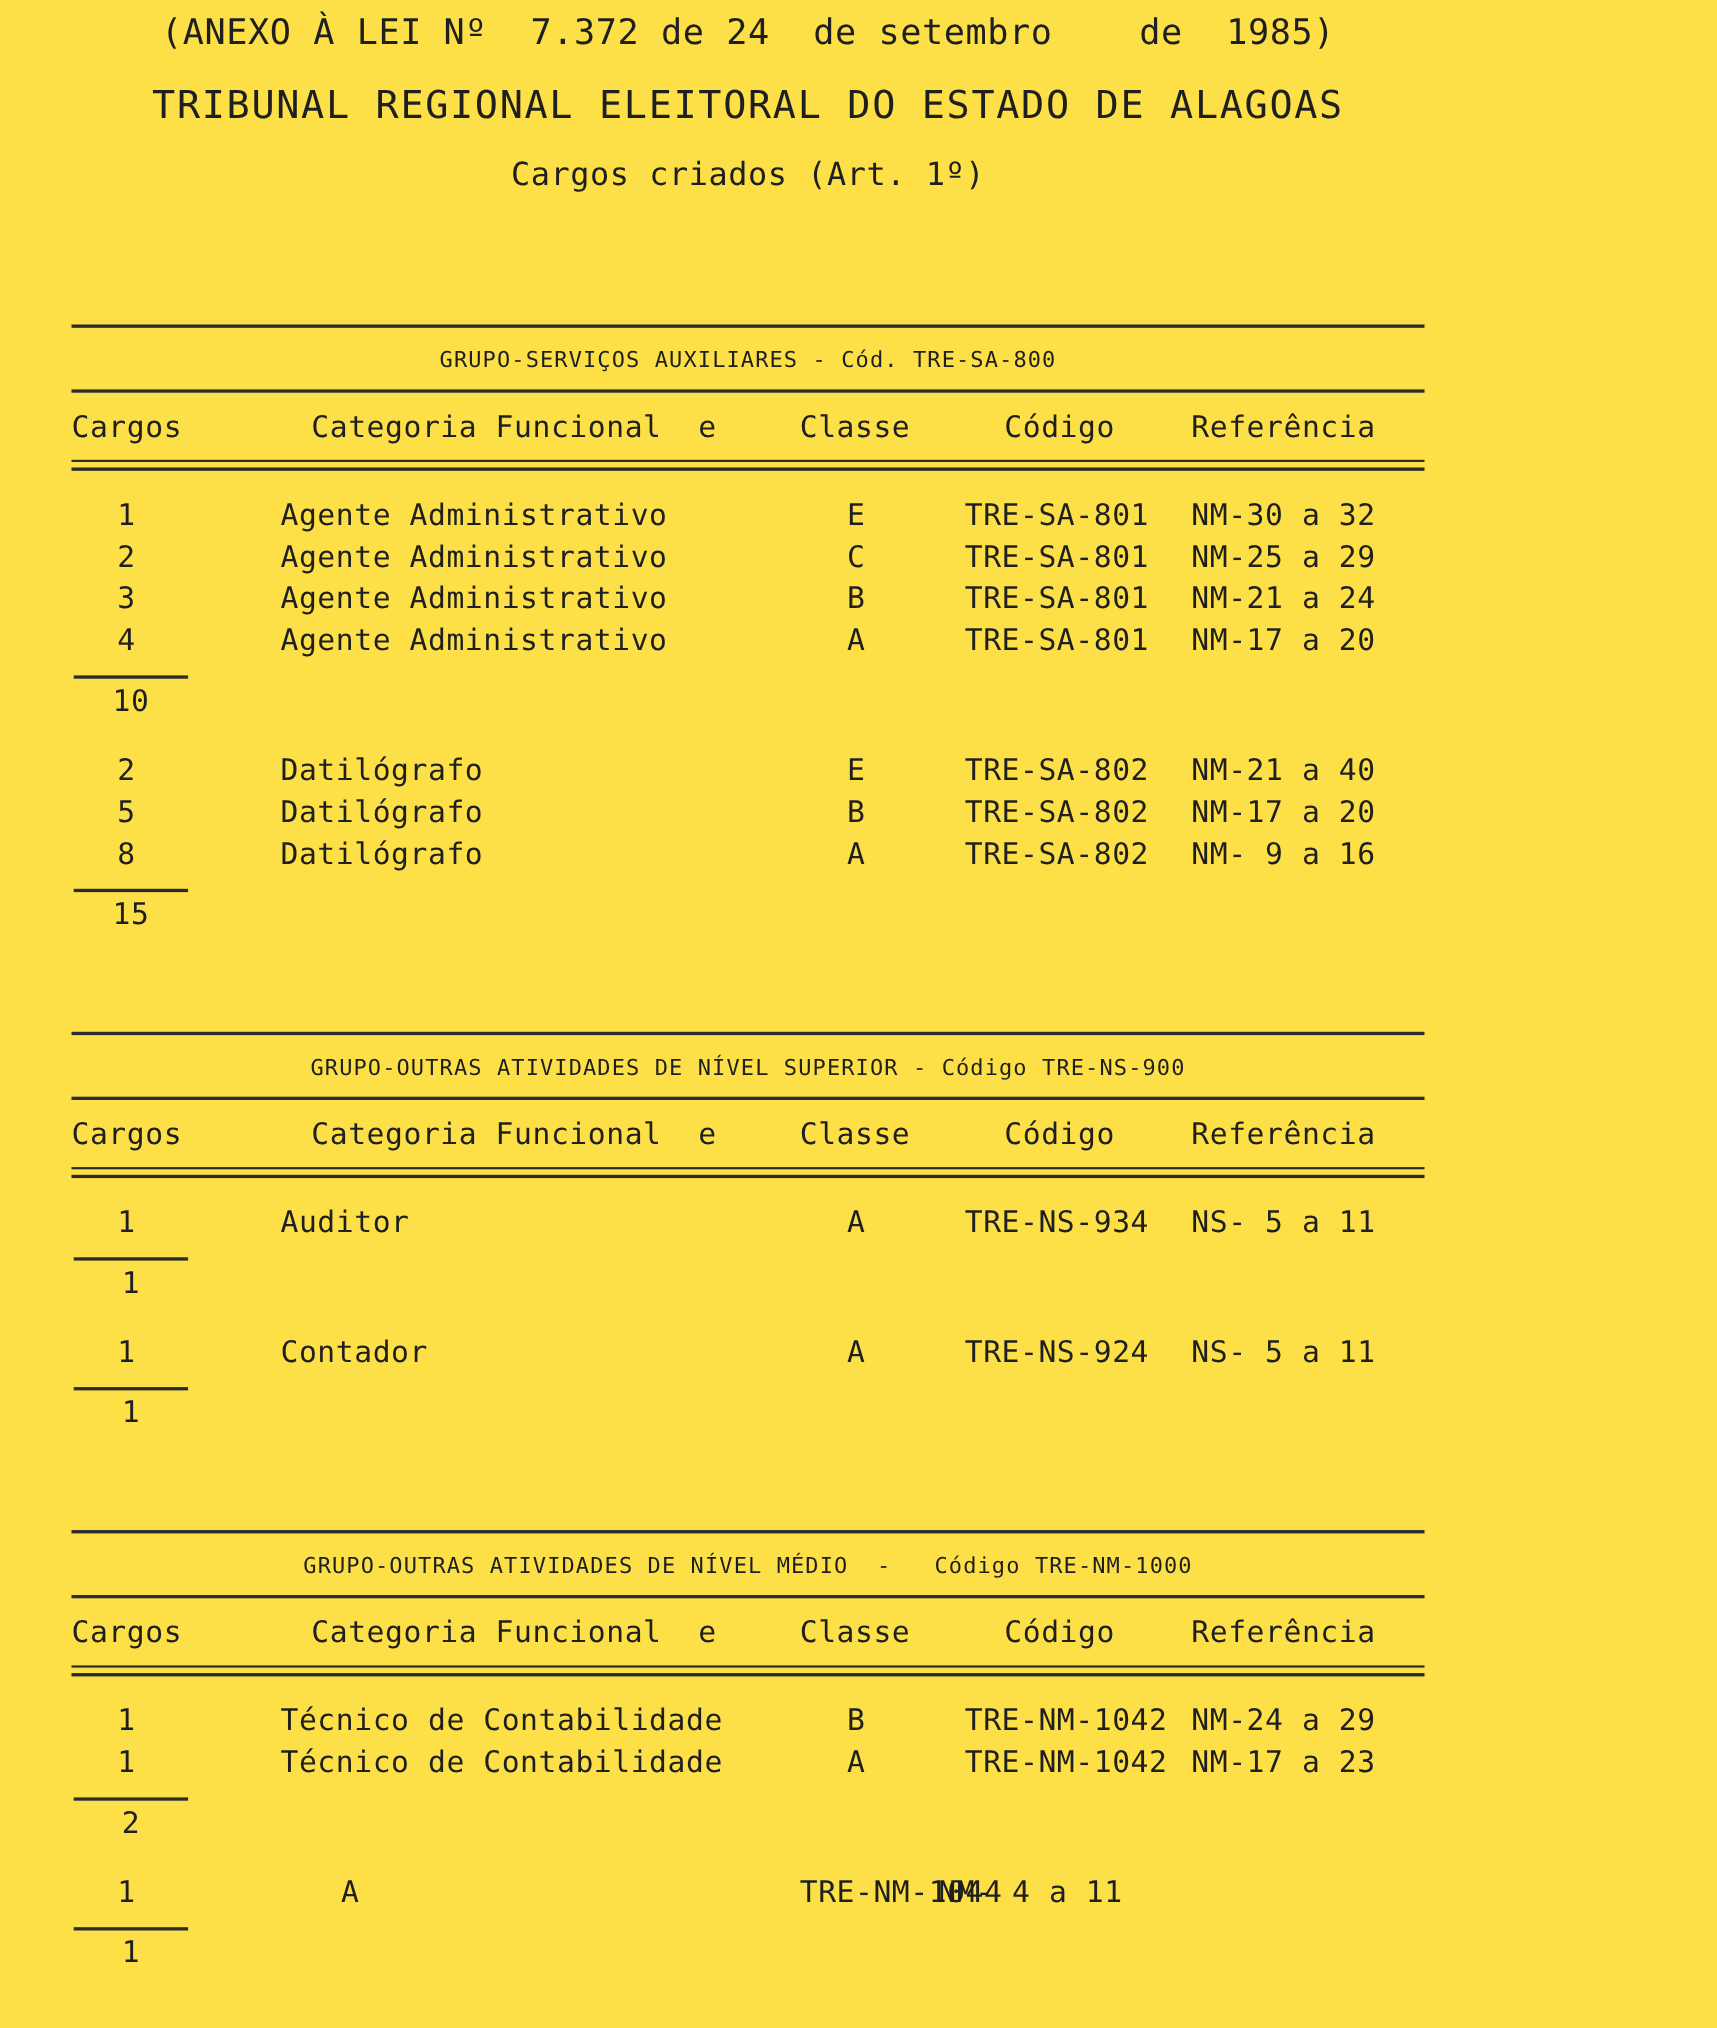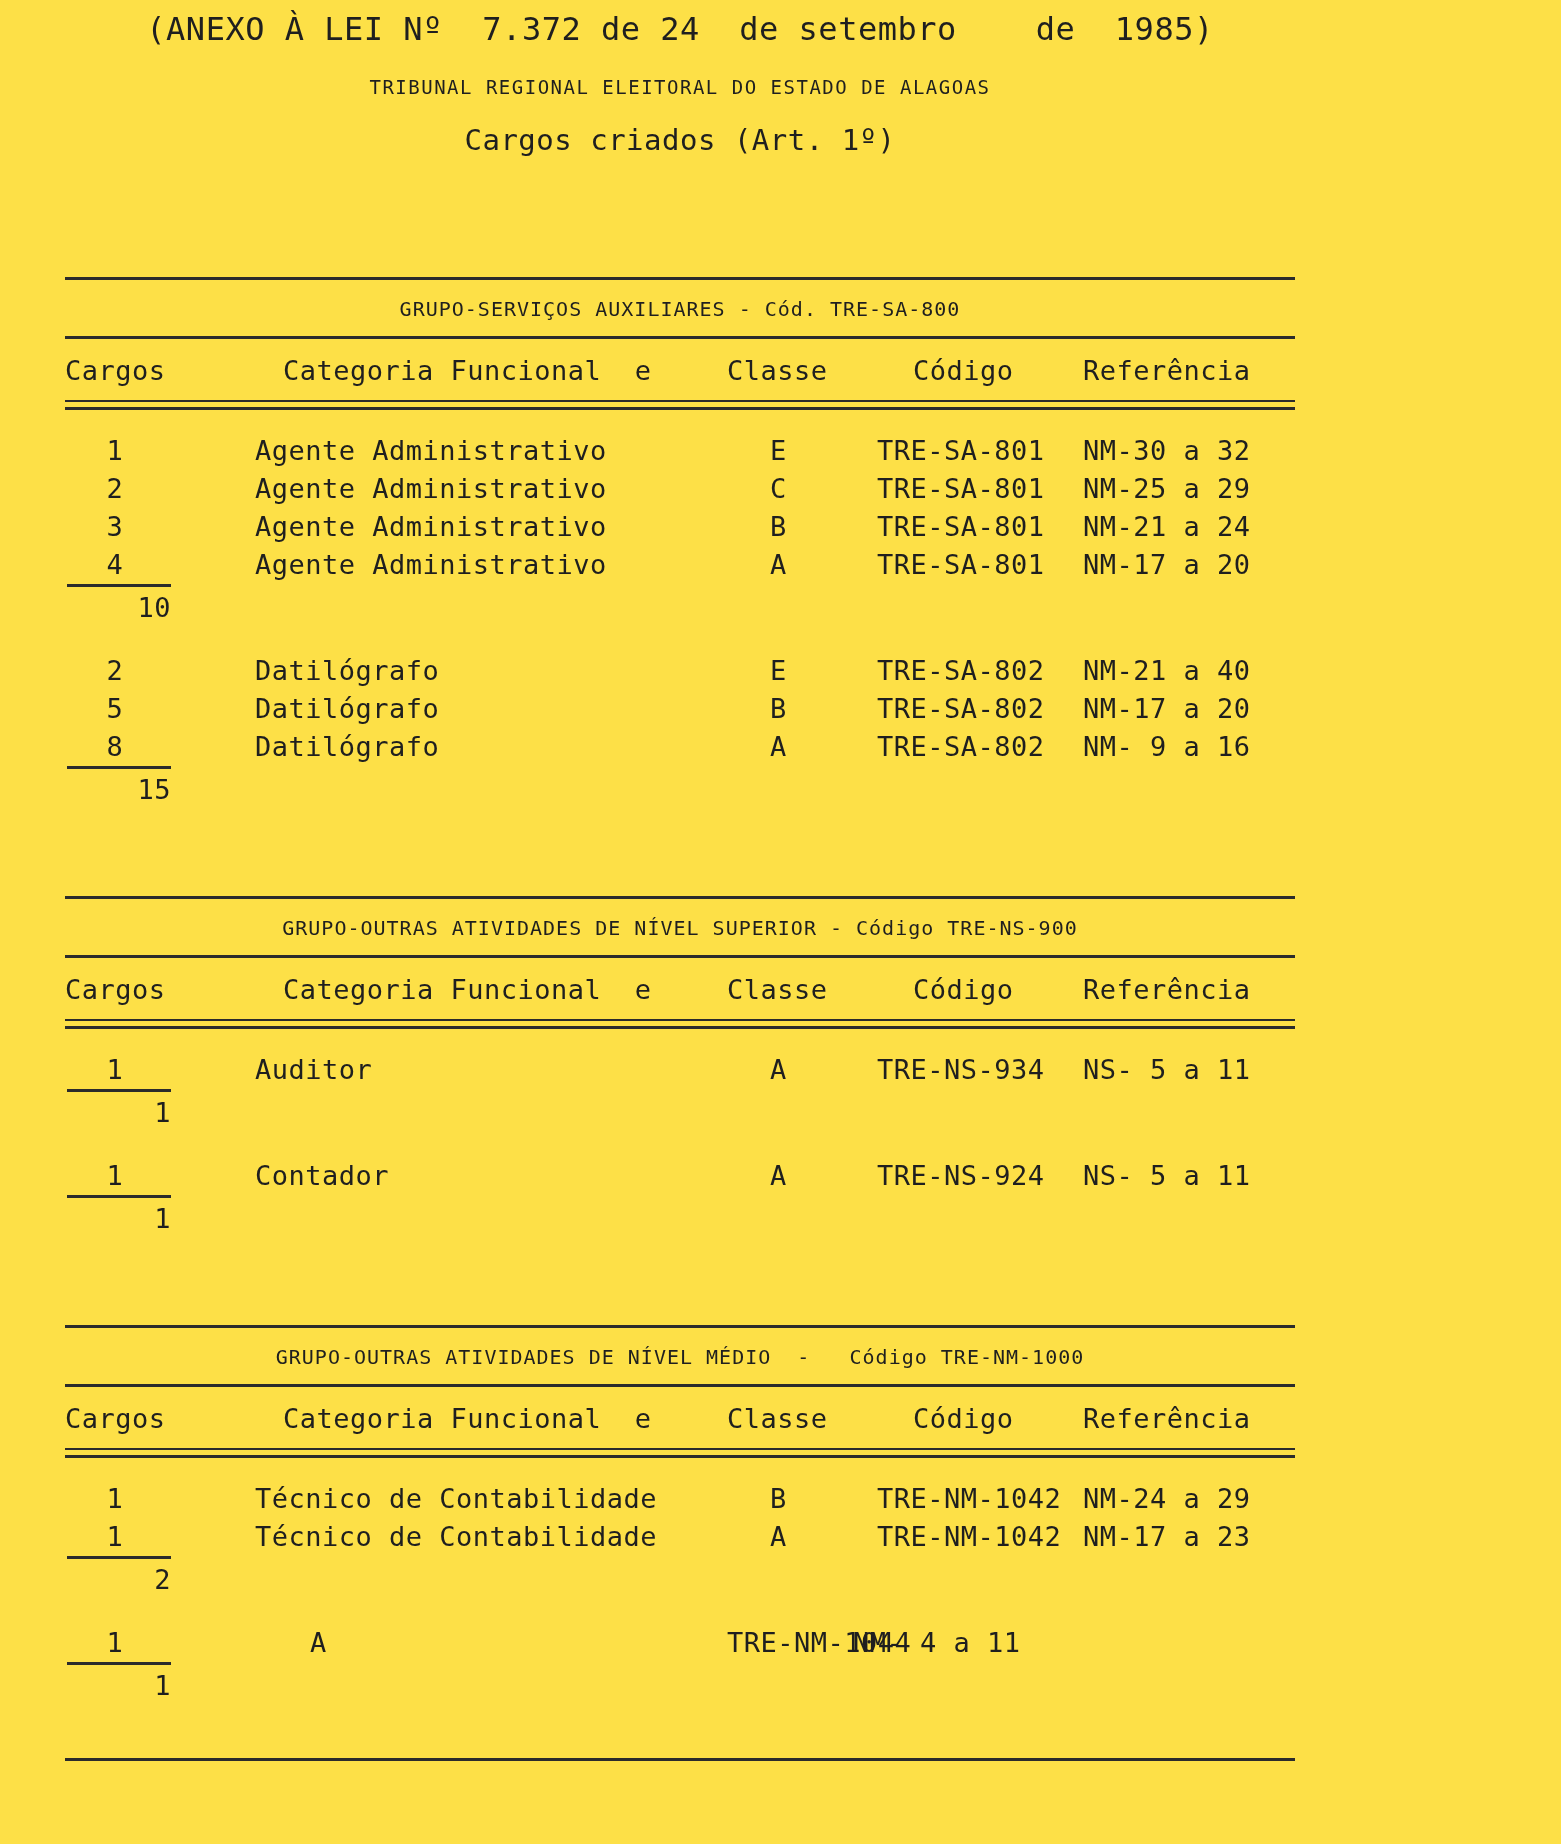--- a/index.html
+++ b/index.html
@@ -24,21 +24,21 @@
     width: 1230px;
     margin-left: 65px;
   }
   .doc-header { text-align: center; }
   .doc-header .t1 {
     font-size: 32px;
     margin-top: 8px;
     white-space: pre;
   }
   .doc-header .t2 {
-    font-size: 19px;
+    font-size: 35px;
     margin-top: 28px;
     letter-spacing: 1.5px;
     white-space: pre;
   }
   .doc-header .t3 {
     font-size: 29px;
     margin-top: 25px;
     white-space: pre;
   }
   #sections { margin-top: 120px; }
@@ -76,24 +76,25 @@
   .row { line-height: 38px; }
   .row .c0 { text-align: center; padding-right: 50px; }
   .row .c1 { padding-left: 40px; }
   .row .c2 { padding-left: 95px; }
   .row .c3 { padding-left: 52px; }
   .row .c4 { padding-left: 28px; }
   .group { margin-bottom: 26px; }
   .subtotal {
     width: 104px;
     margin-left: 2px;
-    text-align: right;
+    text-align: center;
     border-top: 3px solid #2b2b2b;
     padding-top: 3px;
     line-height: 36px;
+    margin-top: 12px;
   }
   .table-section { margin-bottom: 52px; }
   .table-section:last-child { margin-bottom: 0; }
   .final-rule { margin-top: 18px; }
 </style>
 </head>
 <body>
 
 <div class="page">
   <div class="content">

